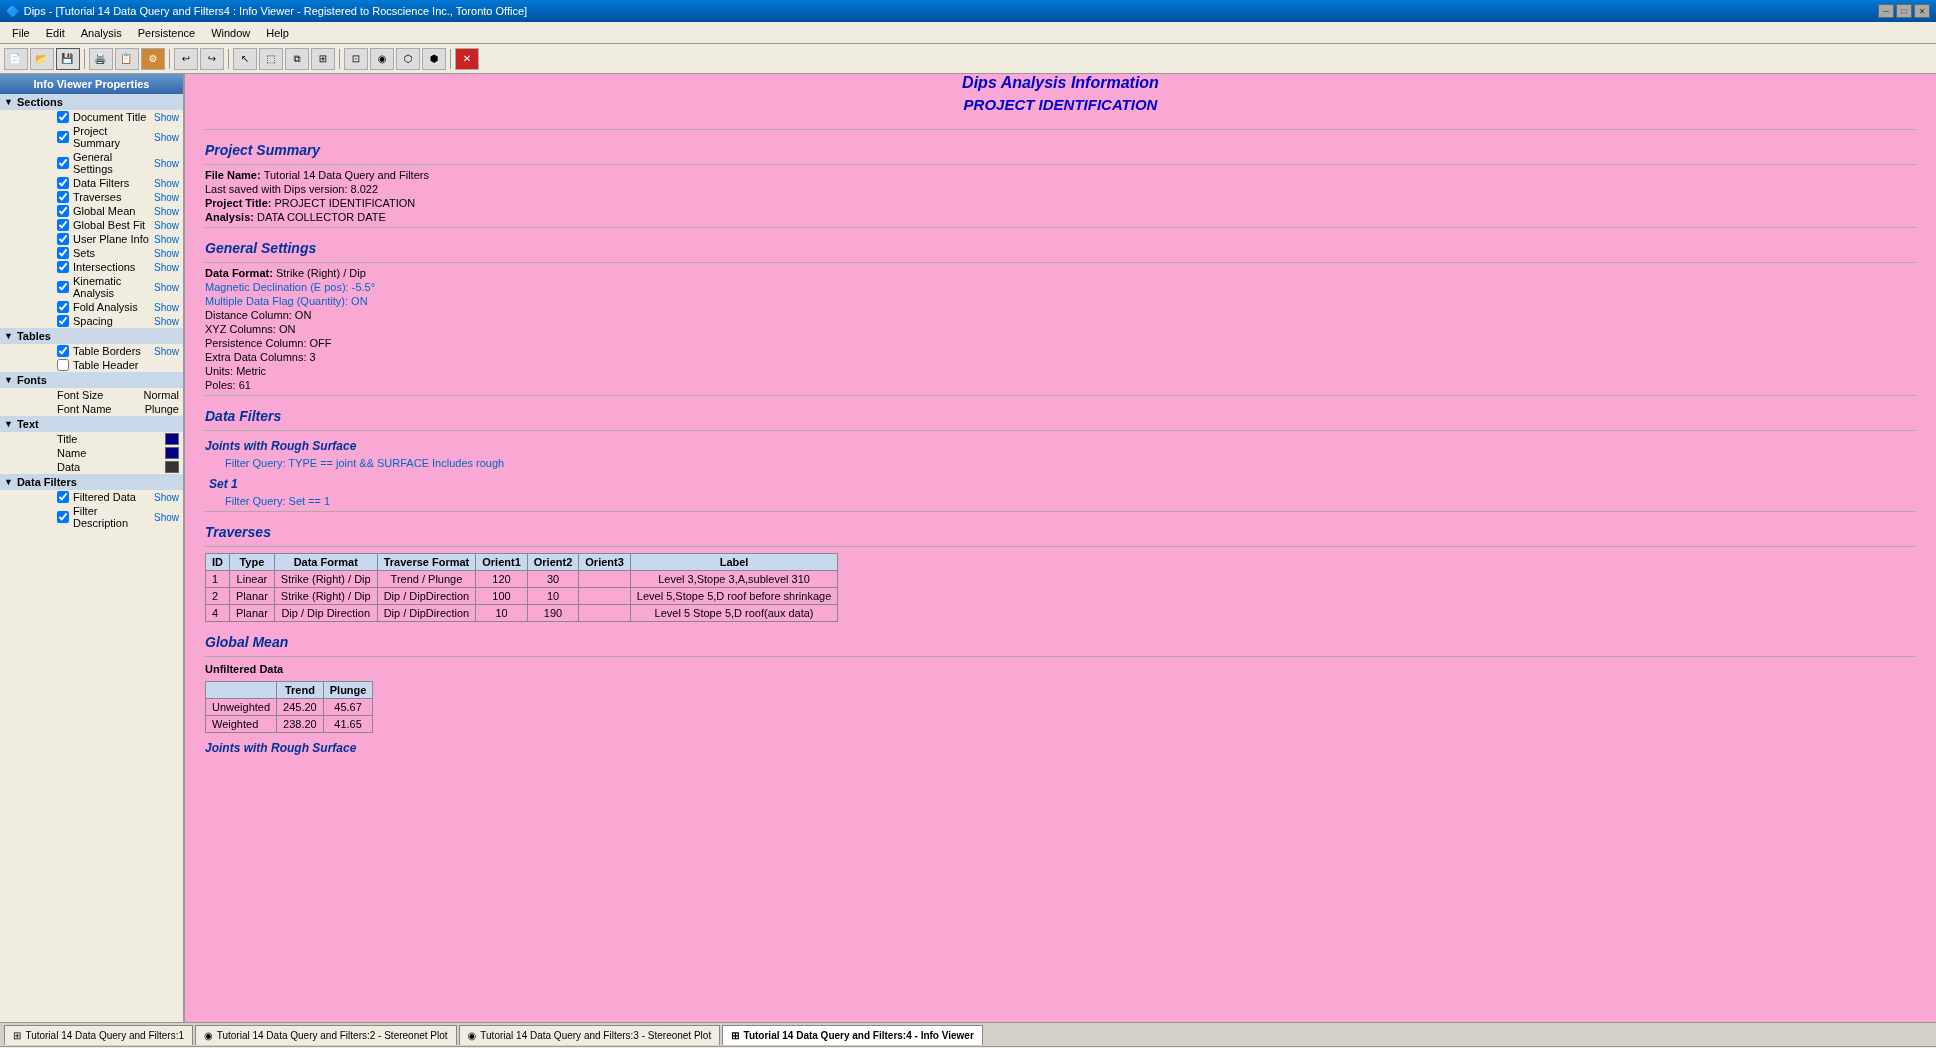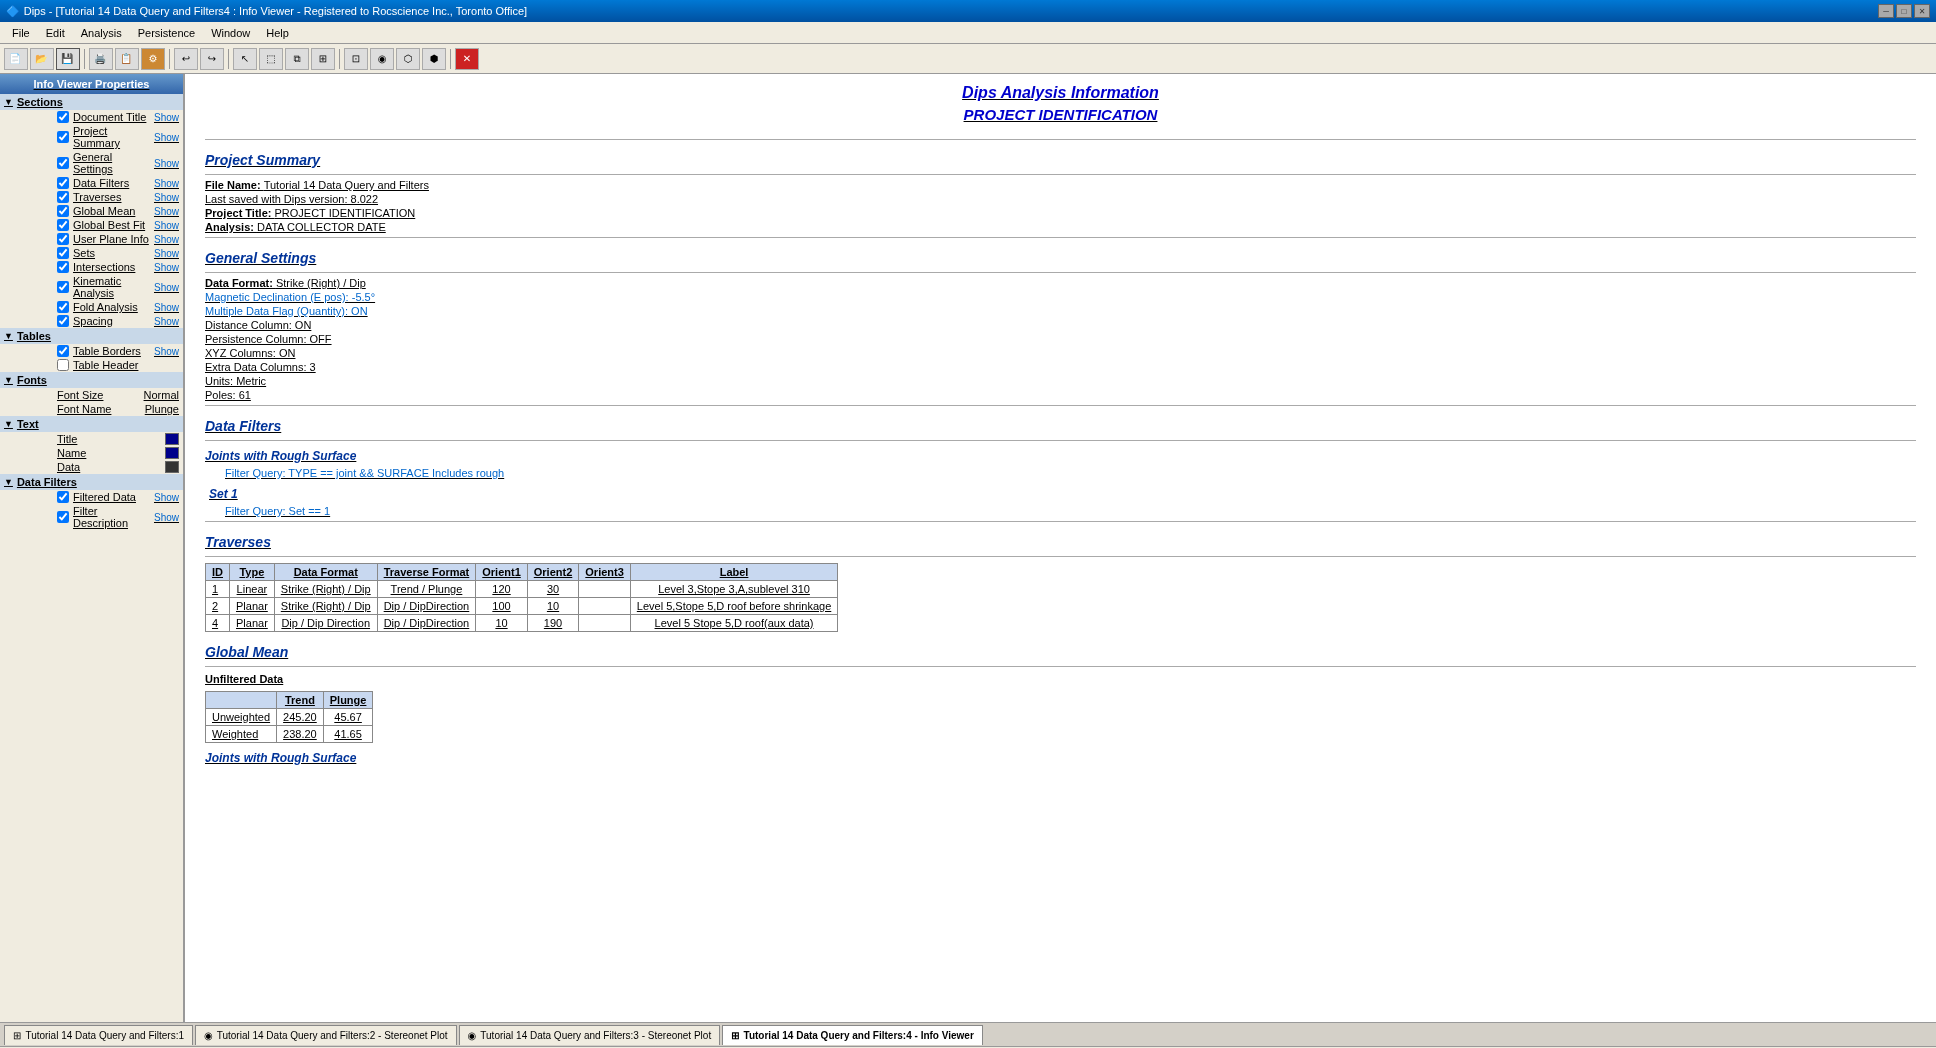--- a/index.html
+++ b/index.html
@@ -57,21 +57,20 @@
       display: flex; align-items: center; justify-content: center;
       font-size: 10px;
     }
     .tool-sep { width: 1px; height: 20px; background: #999; margin: 0 2px; }
 
     
     .main-layout {
       display: flex;
       height: calc(100vh - 100px);
       background: #d4d0c8;
-      text-decoration: underline;
     }
 
     
     .sidebar {
       width: 185px;
       background: #f0ece0;
       border-right: 2px solid #999;
       overflow-y: auto;
       font-size: 11px;
     }
@@ -102,23 +101,23 @@
     .sidebar-row label { flex: 1; font-size: 11px; }
     .sidebar-row .show-link { color: #0066cc; cursor: pointer; font-size: 10px; }
     .sidebar-row input[type="checkbox"] { width: 12px; height: 12px; }
     .color-box { width: 14px; height: 12px; border: 1px solid #666; }
     .color-blue { background: #00008b; }
     .color-dark { background: #333; }
 
     
     .content-area {
       flex: 1;
-      background: #ffffff;
+      background: #f9a8d4;
       overflow-y: auto;
-      padding: 10px 20px;
+      padding: 0 20px;
     }
 
     .page-title {
       text-align: center;
       color: #0000cc;
       font-size: 16px;
       font-weight: bold;
       font-style: italic;
       margin-bottom: 4px;
     }
@@ -461,24 +460,24 @@
     <div class="info-row">
       <span class="info-link">Magnetic Declination (E pos): -5.5°</span>
     </div>
     <div class="info-row">
       <span class="info-link">Multiple Data Flag (Quantity): ON</span>
     </div>
     <div class="info-row">
       <span>Distance Column: ON</span>
     </div>
     <div class="info-row">
+      <span>XYZ Columns: ON</span>
+    </div>
+    <div class="info-row">
       <span>Persistence Column: OFF</span>
-    </div>
-    <div class="info-row">
-      <span>XYZ Columns: ON</span>
     </div>
     <div class="info-row">
       <span>Extra Data Columns: 3</span>
     </div>
     <div class="info-row">
       <span>Units: Metric</span>
     </div>
     <div class="info-row">
       <span>Poles: 61</span>
     </div>

